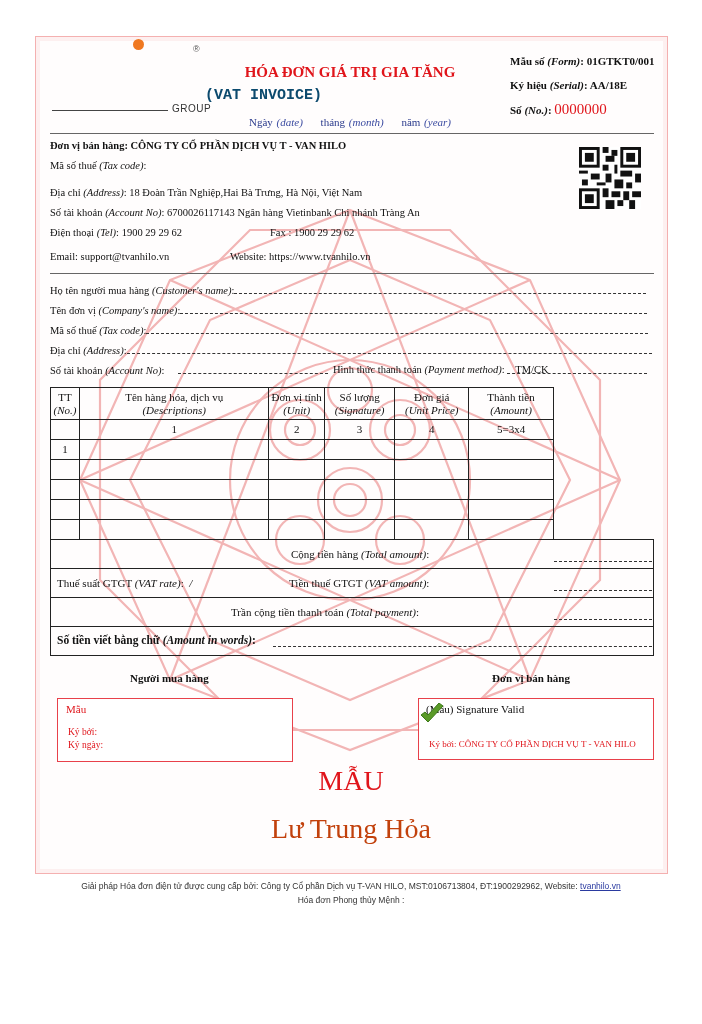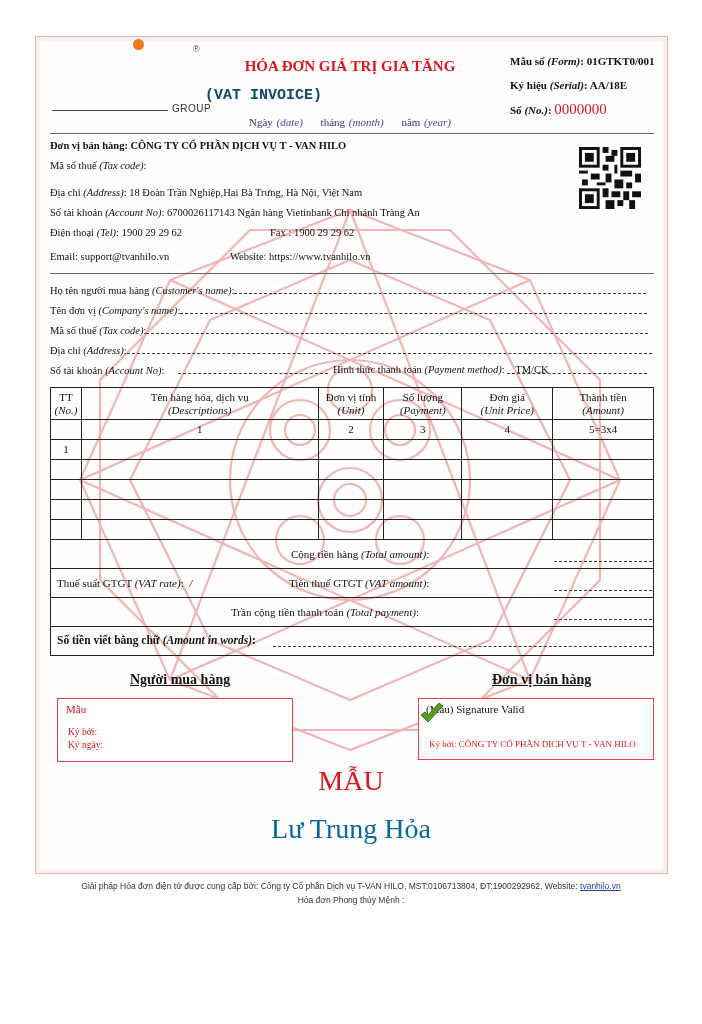--- a/index.html
+++ b/index.html
@@ -18,53 +18,53 @@
   
   .logo { position: absolute; left: 50px; top: 40px; width: 150px; height: 80px; }
   .logo .hi { position: absolute; left: 0; top: 0; font-family: "Liberation Sans", sans-serif; font-weight: 700; font-size: 62px; letter-spacing: -3px; line-height: 66px; }
   .logo .h { color: #2a4a9c; }
   .logo .ilo { color: #f07820; }
   .logo .reg { position: absolute; left: 143px; top: 4px; font-size: 9px; color: #555; font-family: "Liberation Sans", sans-serif; }
   .logo .group { position: absolute; left: 122px; top: 63px; font-size: 10px; color: #333; font-family: "Liberation Sans", sans-serif; letter-spacing: 0.5px; }
   .logo .gline { position: absolute; left: 2px; top: 70px; width: 116px; height: 1px; background: #444; }
   .logo .dot { position: absolute; left: 83px; top: -1px; width: 11px; height: 11px; border-radius: 50%; background: #f07820; }
 
-  .title-main { left: 205px; top: 58px; width: 290px; text-align: center; color: #e0151b; font-weight: 700; font-size: 15px; }
+  .title-main { left: 205px; top: 64px; width: 290px; text-align: center; color: #e0151b; font-weight: 700; font-size: 15px; }
   .title-sub { left: 205px; top: 87px; width: 290px; color: #0c4a6e; font-weight: 700; font-size: 15px; font-family: Liberation Mono, monospace; }
   .date-line { left: 205px; top: 116px; width: 290px; text-align: center; color: #2a3a8c; font-size: 11px; word-spacing: 1px; }
   .date-line i { color: #3a4aa0; }
   .date-line span.gap { display: inline-block; width: 14px; }
 
   .meta { left: 510px; font-size: 11px; font-weight: 700; color: #111; }
   .meta i { font-weight: 700; }
   .meta .red { color: #e0151b; font-size: 15px; font-weight: 400; }
 
   .hr { position: absolute; height: 1px; background: #666; }
 
   .line { position: absolute; left: 50px; font-size: 10.5px; white-space: nowrap; }
   .line b { font-weight: 700; }
   .dots { display: inline-block; border-bottom: 1px dashed #333; height: 10px; vertical-align: baseline; }
 
   .qr { position: absolute; left: 579px; top: 147px; width: 62px; height: 62px; }
 
-  table.items { position: absolute; left: 50px; top: 387px; width: 604px; border-collapse: collapse; font-size: 11px; }
+  table.items { position: absolute; left: 50px; top: 387px; width: 504px; border-collapse: collapse; font-size: 11px; }
   table.items td, table.items th { border: 1px solid #222; text-align: center; font-weight: 400; line-height: 13px; }
   table.items th { height: 32px; }
   table.items td { height: 20px; }
 
   .totals { position: absolute; left: 50px; top: 539px; width: 604px; border: 1px solid #222; font-size: 11px; }
   .totals .row { position: relative; height: 29px; border-bottom: 1px solid #222; }
   .totals .row:last-child { border-bottom: none; height: 28px; }
 
-  .sig-title { position: absolute; font-size: 14px; font-weight: 700; text-decoration: underline; }
+  .sig-title { position: absolute; font-size: 11px; font-weight: 700; }
   .sig-box { position: absolute; border: 1px solid #e8404a; background: #fff; }
   .sig-box .txt { position: absolute; font-size: 9.5px; color: #e0151b; white-space: nowrap; }
 
   .stamp1 { left: 0; top: 765px; width: 702px; text-align: center; color: #e0151b; font-size: 28px; }
-  .stamp2 { left: 0; top: 813px; width: 702px; text-align: center; color: #0369a1; font-size: 28px; }
+  .stamp2 { left: 0; top: 813px; width: 702px; text-align: center; color: #c2410c; font-size: 28px; }
 
   .footer { position: absolute; left: 0; width: 702px; text-align: center; font-family: "Liberation Sans", sans-serif; font-size: 8.5px; color: #333; }
   .footer a { color: #2a3aa0; text-decoration: underline; }
 </style>
 </head>
 <body>
 
 <div class="page"></div>
 
 <svg class="watermark" viewBox="0 0 560 560">
@@ -183,21 +183,21 @@
       <col style="width:66px">
       <col style="width:78px">
       <col style="width:91px">
       <col style="width:101px">
     </colgroup>
   <thead>
     <tr>
       <th><span>TT</span><br><i>(No.)</i></th>
       <th><span>Tên hàng hóa, dịch vụ</span><br><i>(Descriptions)</i></th>
       <th><span>Đơn vị tính</span><br><i>(Unit)</i></th>
-      <th><span>Số lượng</span><br><i>(Payment)</i></th>
+      <th><span>Số lượng</span><br><i>(Signature)</i></th>
       <th><span>Đơn giá</span><br><i>(Unit Price)</i></th>
       <th><span>Thành tiền</span><br><i>(Amount)</i></th>
     </tr>
   </thead>
   <tbody>
     <tr>
       <td></td>
         <td>1</td>
         <td>2</td>
       <td>3</td>

